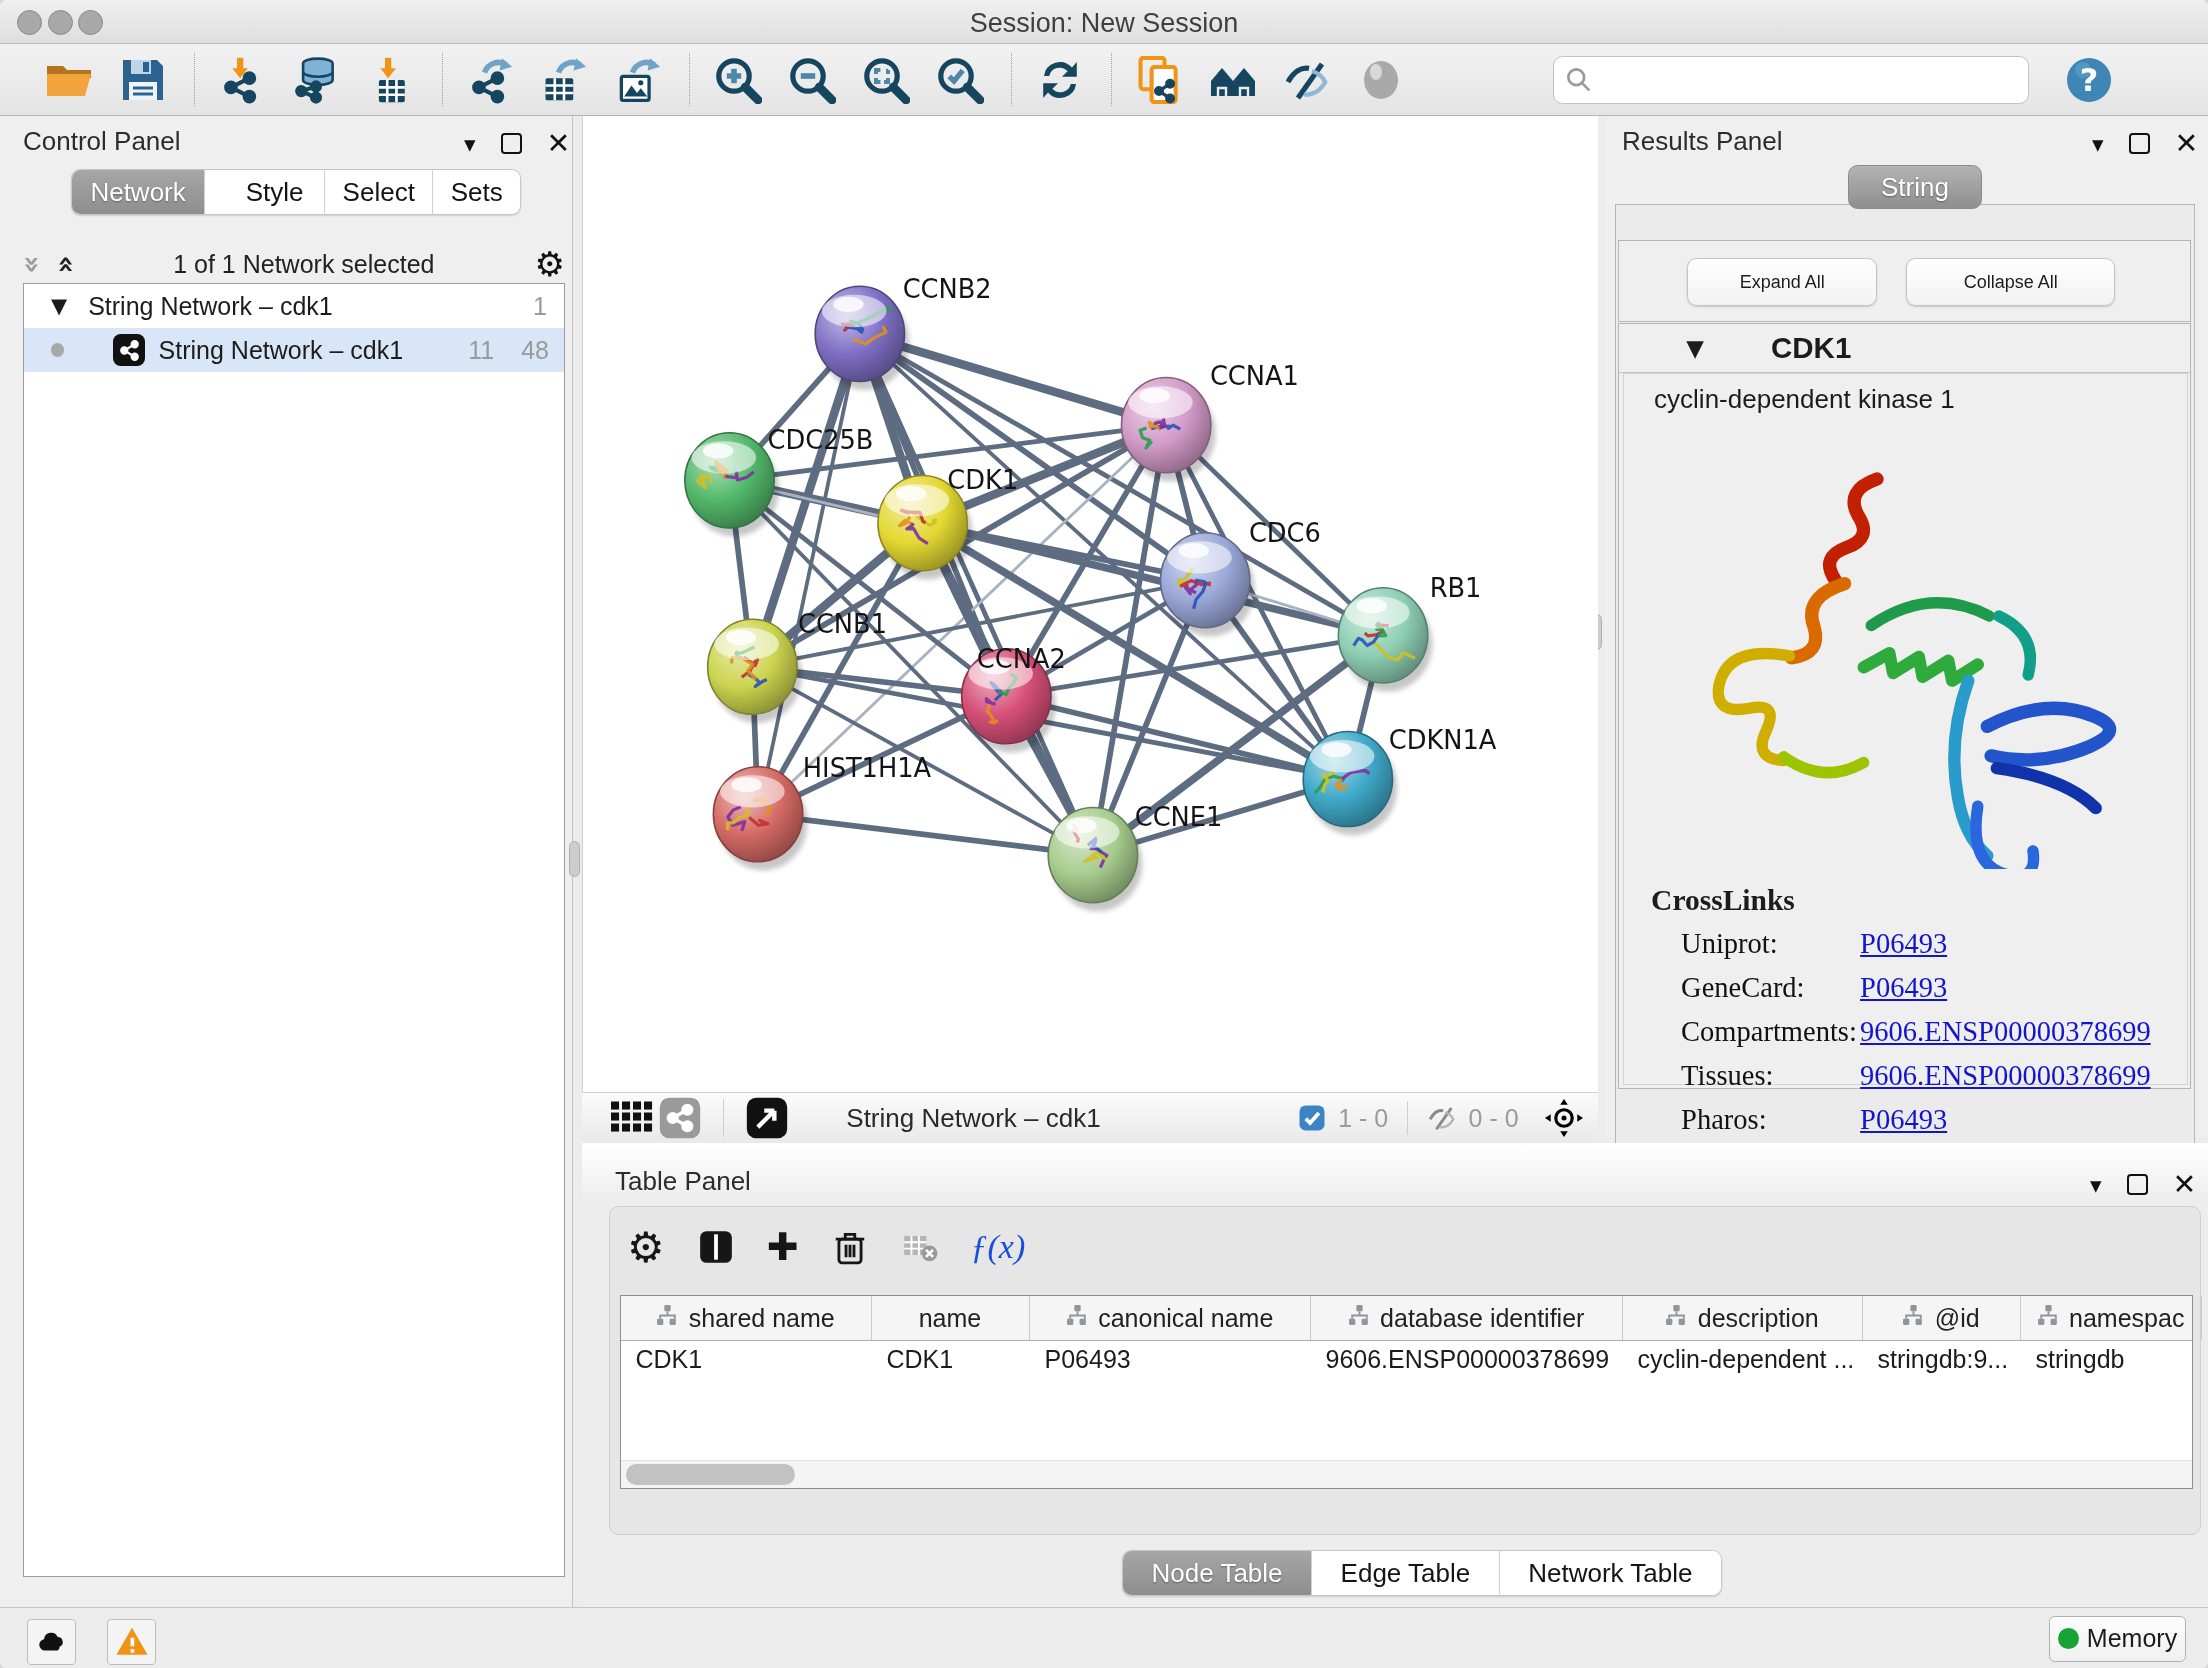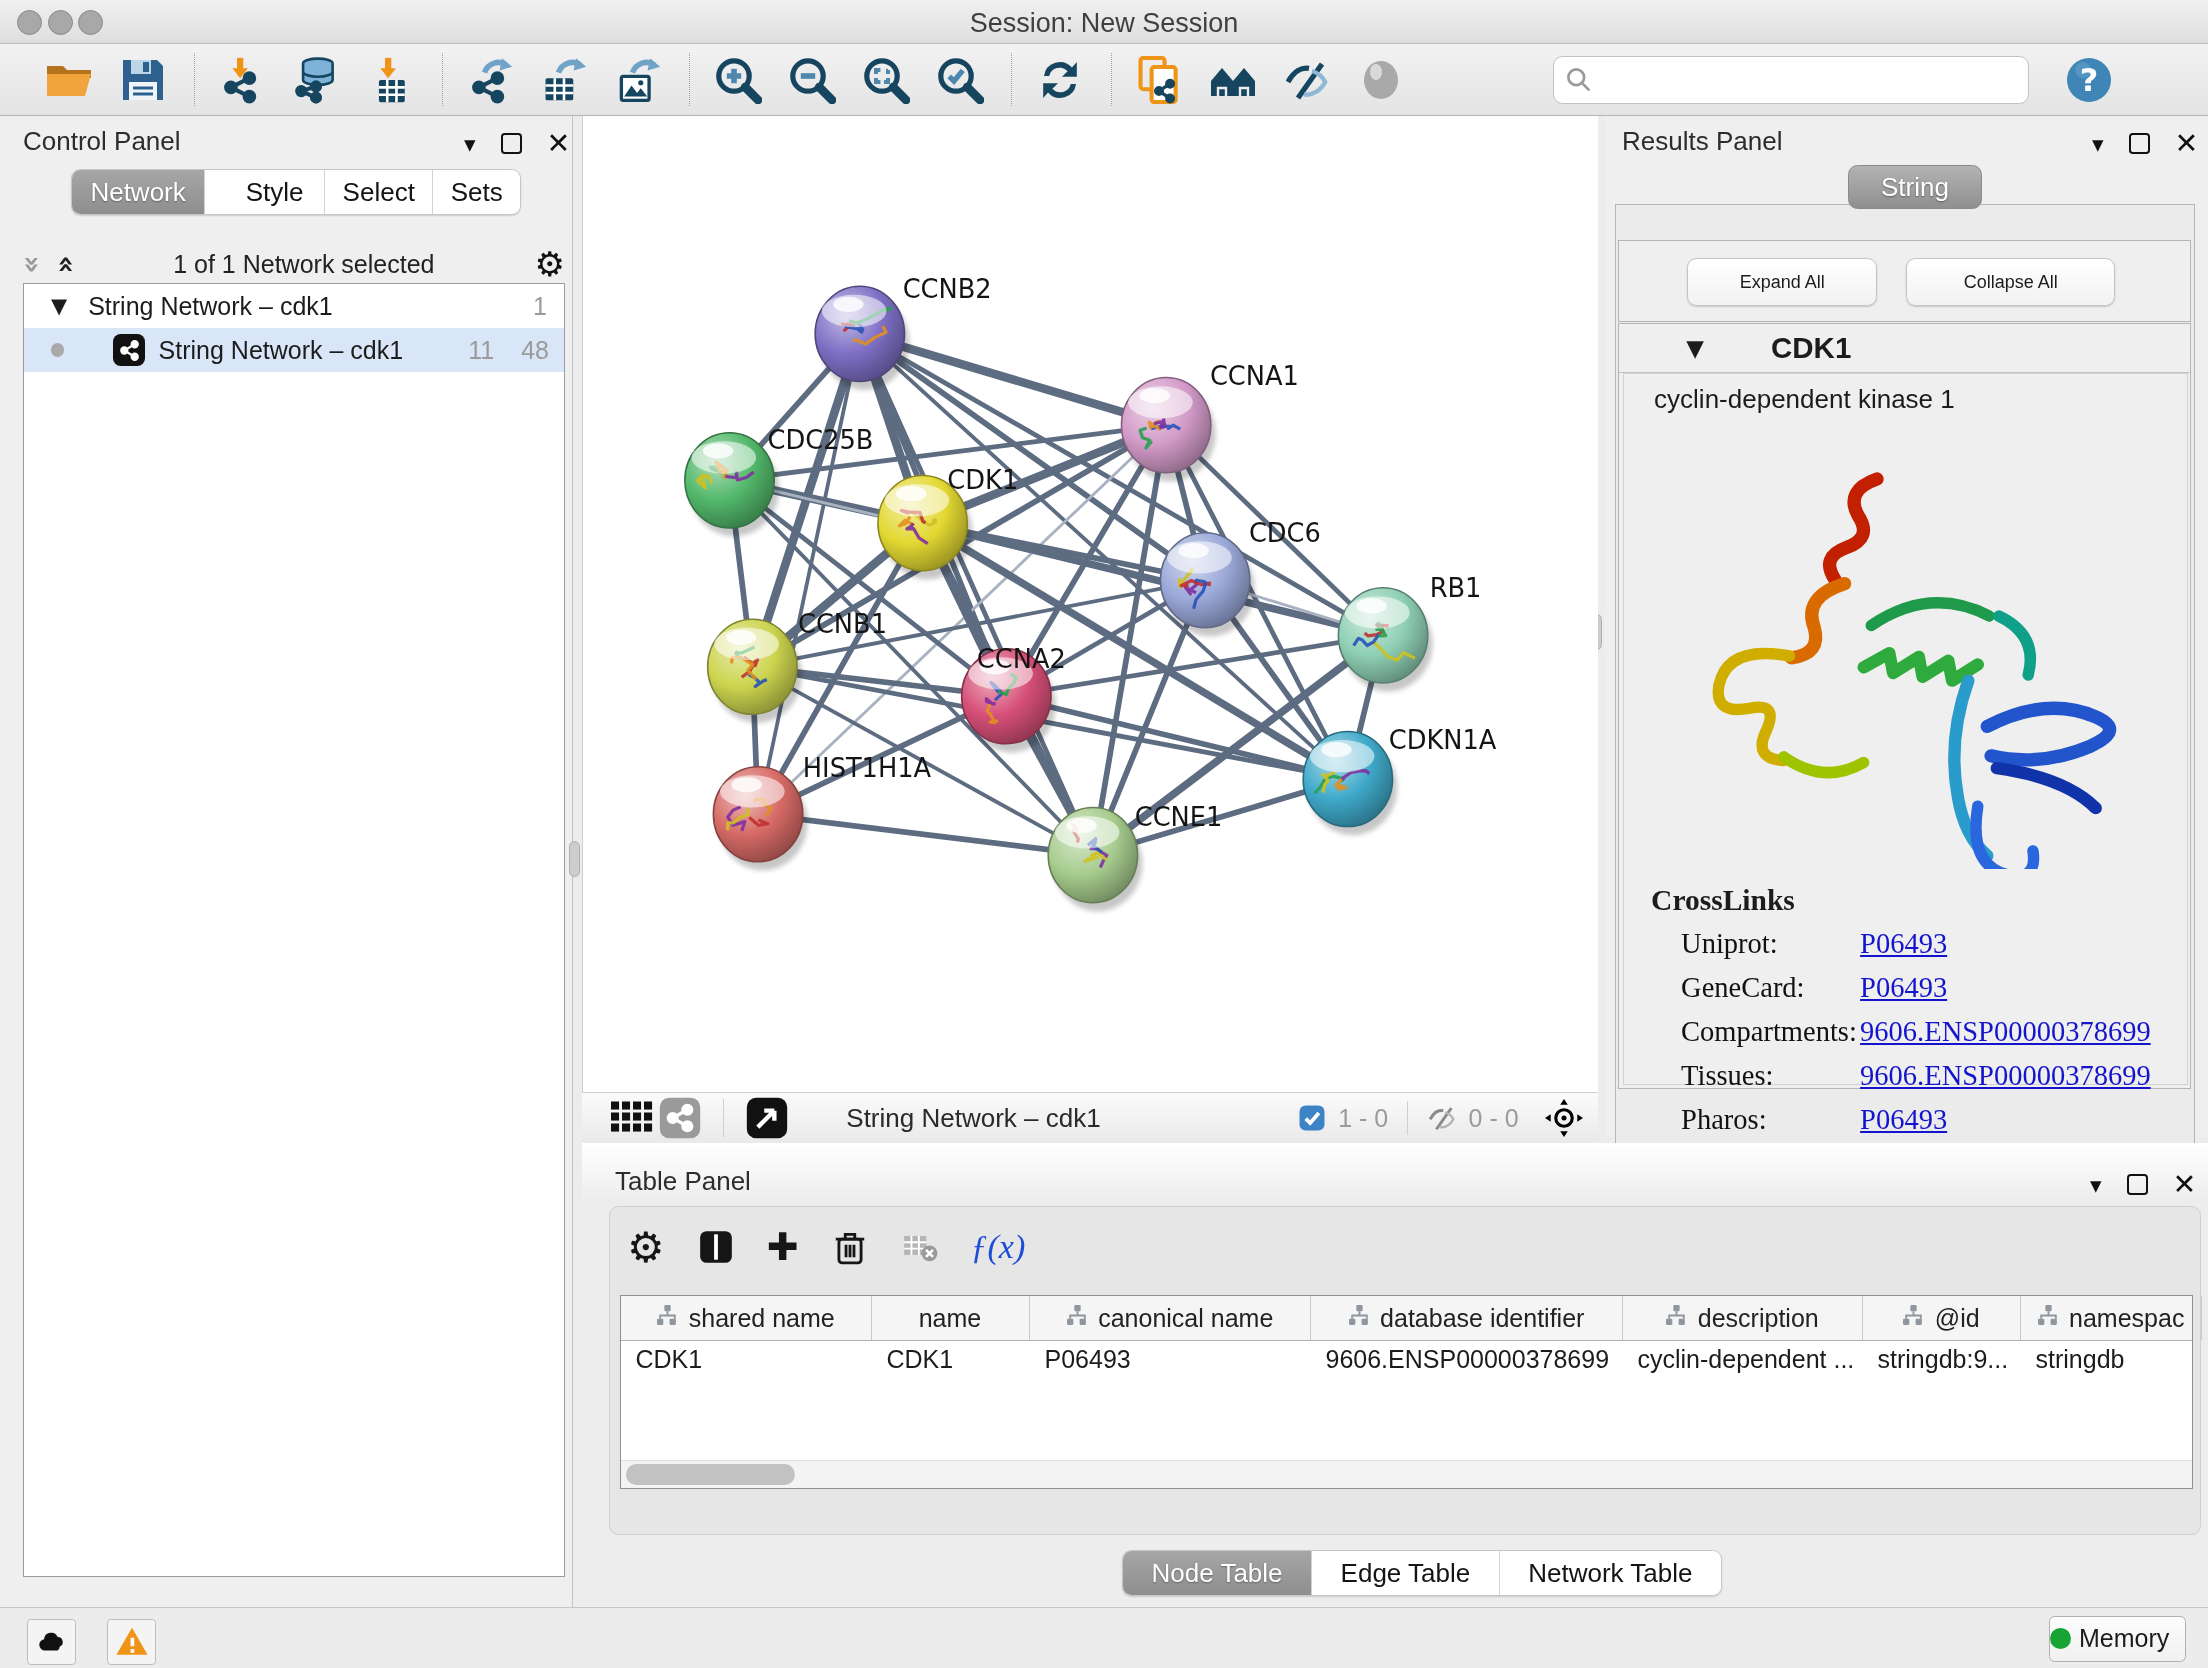--- a/index.html
+++ b/index.html
@@ -1,18 +1,18 @@
 <!DOCTYPE html>
 <html style="font-size:15px"><head>
 <meta charset="utf-8">
 <style>
   html,body{margin:0;padding:0;background:#d8d8d8;}
   *{box-sizing:border-box;}
   .app{position:relative;width:2208px;height:1668px;background:#ececec;
-       font-family:"Liberation Sans","DejaVu Sans",sans-serif;color:#1c1c1c;overflow:hidden;}
+       font-family:"Liberation Sans","DejaVu Sans",sans-serif;color:#1c1c1c;overflow:hidden;border-radius:7px;}
   .abs{position:absolute;}
   
   .titlebar{left:0;top:0;width:2208px;height:44px;background:linear-gradient(#f0f0f0,#dedede);
             border-bottom:1px solid #bdbdbd;}
   .tl{width:25px;height:25px;border-radius:50%;background:#a8a8a8;border:1px solid #8a8a8a;top:9.5px;}
   .wtitle{top:7.6px;width:100%;text-align:center;font-size:27px;color:#3f3f3f;}
   
   .toolbar{left:0;top:44px;width:2208px;height:72px;background:linear-gradient(#f2f2f2,#e4e4e4);
            border-bottom:1px solid #b5b5b5;display:flex;align-items:center;padding-left:42px;}
   .tbicon{width:53px;height:53px;display:flex;align-items:center;justify-content:center;margin-right:21px;flex:0 0 auto;}
@@ -61,21 +61,21 @@
   .th{display:flex;align-items:center;justify-content:center;gap:9.5px;font-size:25px;color:#222;
       border-right:1px solid #c9c9c9;overflow:hidden;white-space:nowrap;flex:0 0 auto;}
   .trowd{display:flex;height:36px;align-items:center;}
   .td{font-size:25px;padding-left:15px;overflow:hidden;white-space:nowrap;flex:0 0 auto;}
   .hscroll{position:absolute;background:#f4f4f4;border-top:1px solid #e0e0e0;}
   .hthumb{position:absolute;background:#c2c2c2;border-radius:11.4px;}
   
   .statusbar{left:0;top:1607px;width:2208px;height:61px;background:#ececec;border-top:1px solid #c6c6c6;}
   .sbtn{position:absolute;width:49px;height:46px;background:#f4f4f4;border:1px solid #bdbdbd;border-radius:3.8px;
         display:flex;align-items:center;justify-content:center;}
-  .membtn{position:absolute;display:flex;align-items:center;gap:8px;justify-content:flex-start;
+  .membtn{position:absolute;display:flex;align-items:center;gap:8px;justify-content:center;
           background:linear-gradient(#fdfdfd,#f0f0f0);border:1px solid #b0b0b0;border-radius:5.7px;font-size:25px;}
   .gdot{width:21px;height:21px;border-radius:50%;background:#18a335;}
   .handle-v{position:absolute;width:11.4px;height:36px;border-radius:5.7px;background:#cdcdcd;border:1px solid #b0b0b0;}
   .handle-h{position:absolute;width:36px;height:11.4px;border-radius:5.7px;background:#cdcdcd;border:1px solid #b0b0b0;}
   .glyph{font-family:"DejaVu Sans",sans-serif;}
 </style>
 </head>
 <body>
 
 <div class="app">

